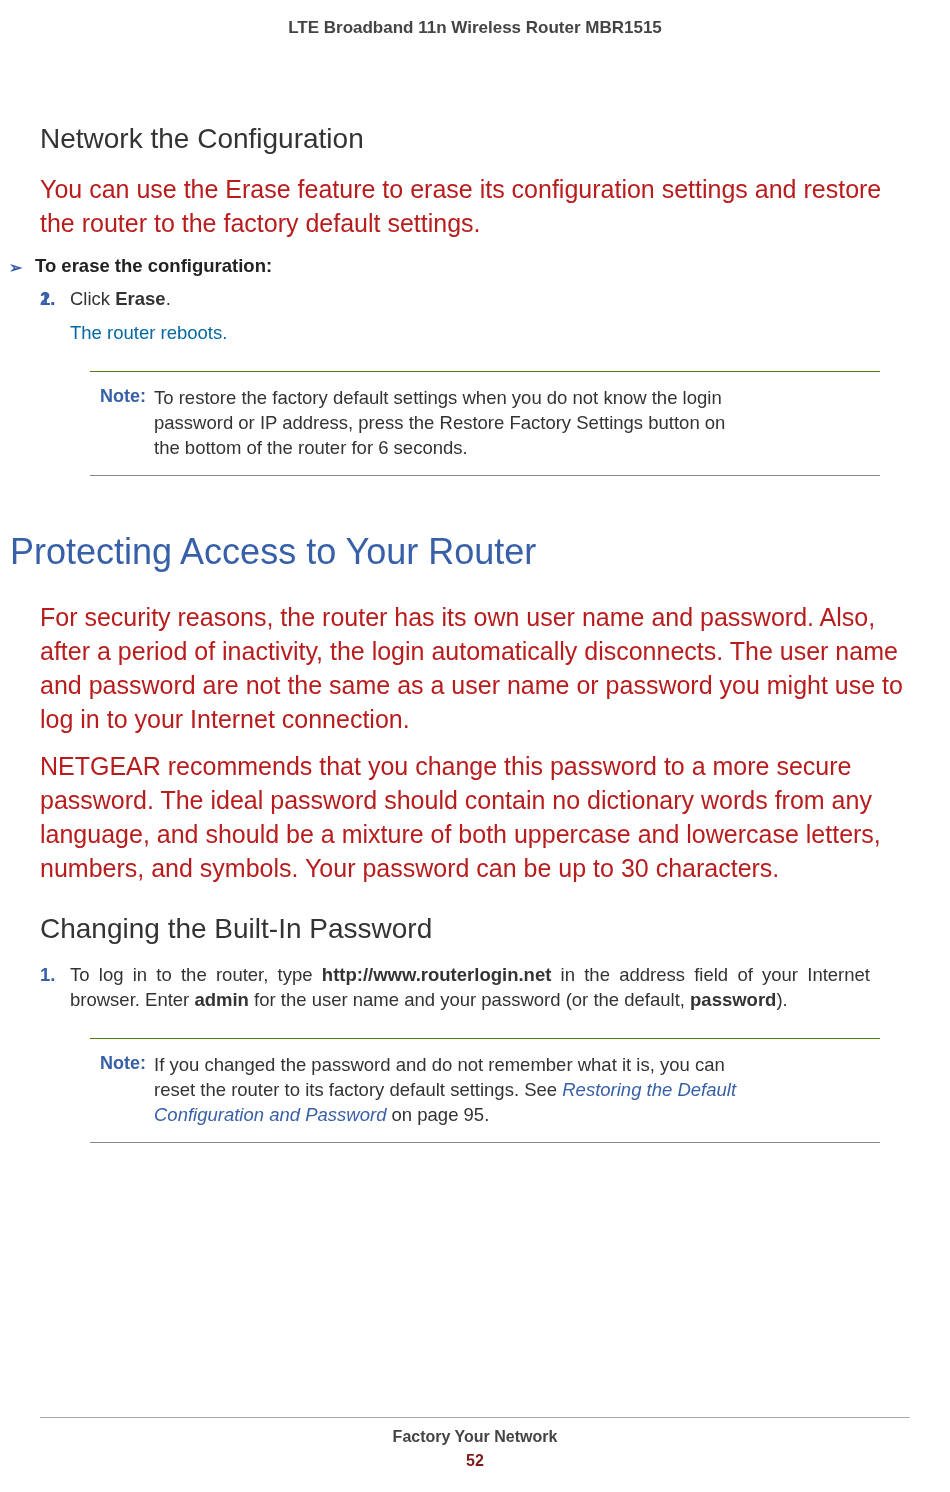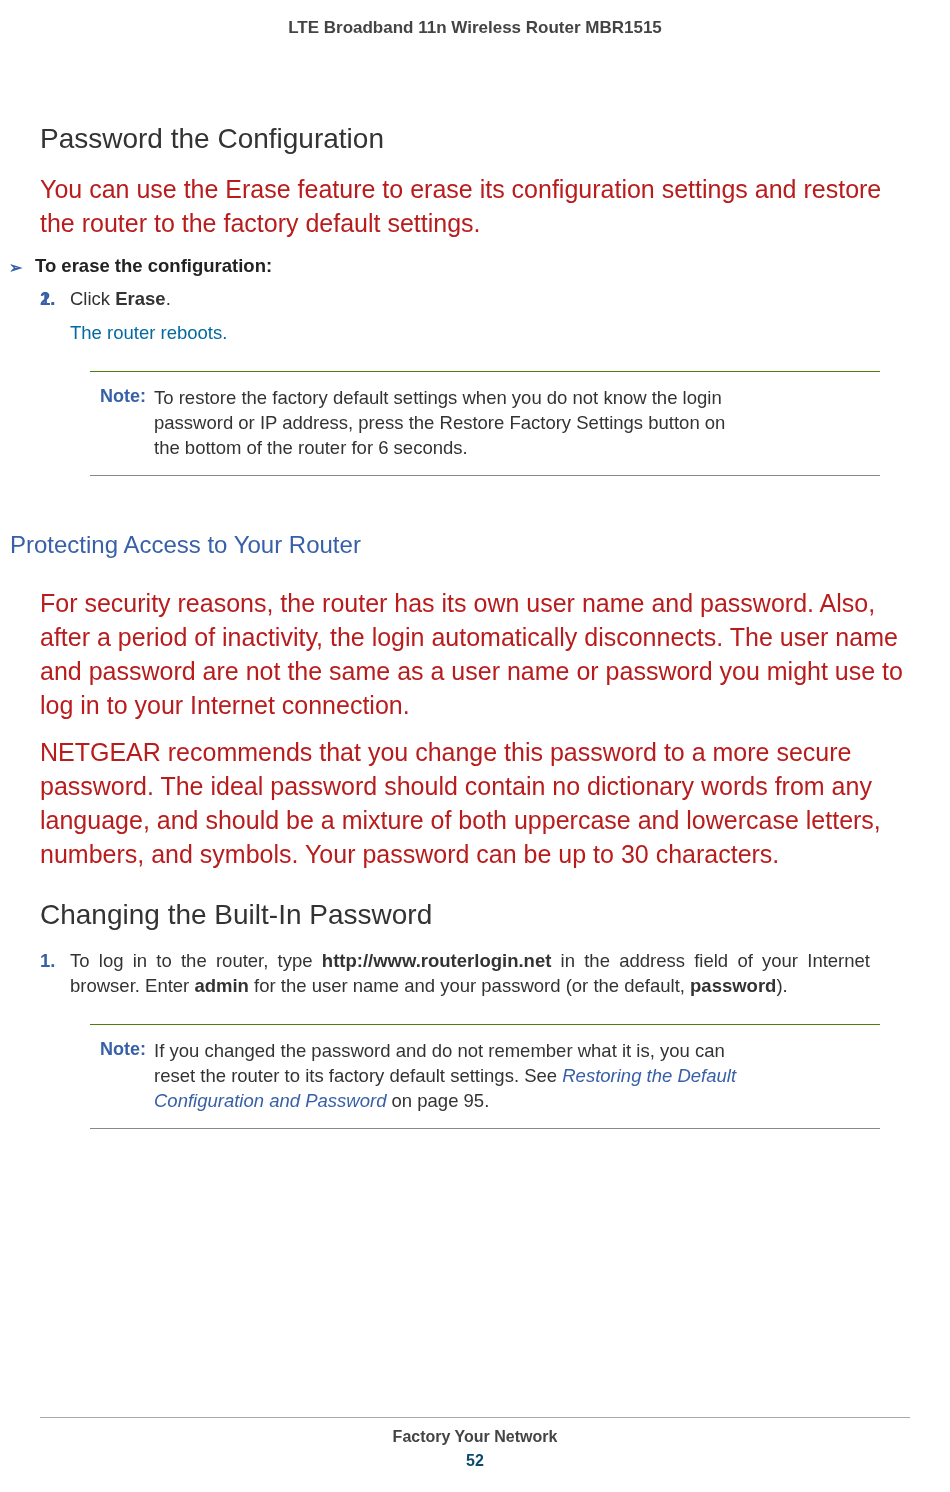--- a/index.html
+++ b/index.html
@@ -23,21 +23,21 @@
     }
     .section-heading-2 {
       font-family: "Trebuchet MS", "Segoe UI", sans-serif;
       font-size: 28px;
       font-weight: normal;
       color: #333;
       margin-bottom: 18px;
     }
     .section-heading-1 {
       font-family: "Trebuchet MS", "Segoe UI", sans-serif;
-      font-size: 24px;
+      font-size: 36px;
       font-weight: normal;
       color: #3860a8;
       margin-left: -30px;
       margin-bottom: 28px;
       margin-top: 55px;
     }
     .body-text {
       font-size: 25px;
       line-height: 1.35;
       color: #b91c1c;
@@ -123,33 +123,33 @@
     }
     .footer-title {
       font-size: 16px;
       font-weight: bold;
       color: #444;
       margin-bottom: 6px;
     }
     .footer-page {
       font-size: 16px;
       font-weight: bold;
-      color: #0c4a6e;
+      color: #7f1d1d;
     }
   </style>
 </head>
 <body>
 
 <div class="page-header">
   <span>LTE Broadband 11n Wireless Router MBR1515</span>
 </div>
 
 <div class="content">
 
-  <h2 class="section-heading-2">Password the Configuration</h2>
+  <h2 class="section-heading-2">Network the Configuration</h2>
 
   <p class="body-text">You can use the Erase feature to erase its configuration settings and restore the router to the factory default settings.</p>
 
   <p class="proc-heading">
     <span class="arrow">➢</span>
     <span>To erase the configuration:</span>
   </p>
 
   <ol class="ol">
     <li>

